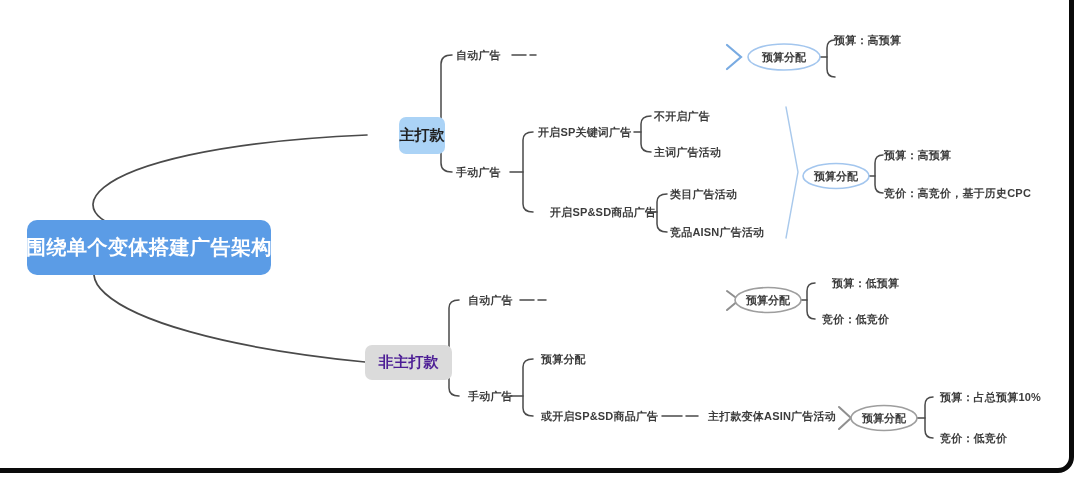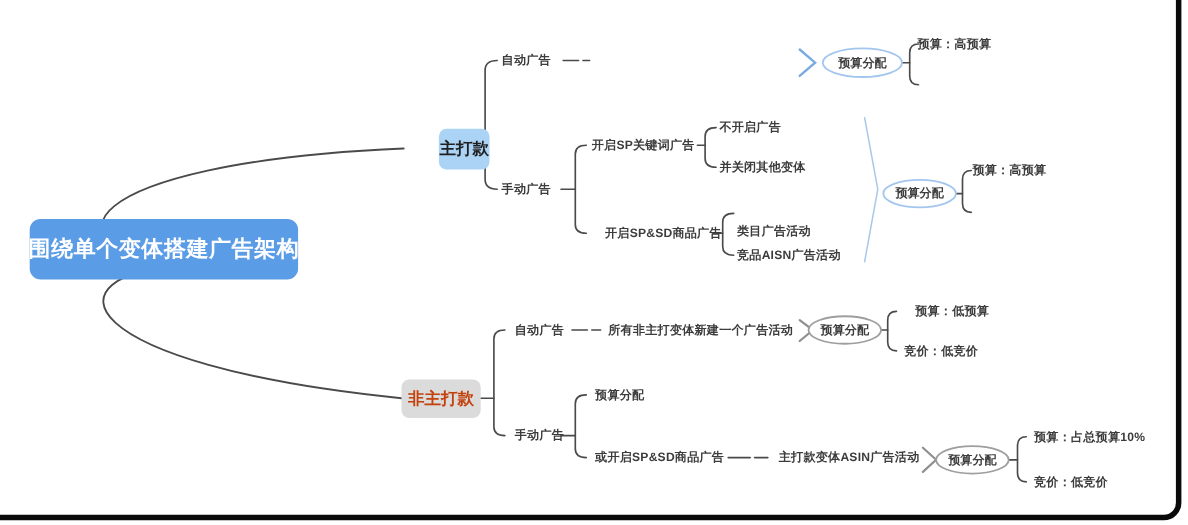--- a/index.html
+++ b/index.html
@@ -35,34 +35,34 @@
     font-weight:600;
     color:#3c3c3c;
   }
   .node{
     position:absolute;
     display:flex;align-items:center;justify-content:center;
     white-space:nowrap;
     box-sizing:border-box;
   }
   .node-root{
-    left:27px;top:199px;width:244px;height:55px;
+    left:27px;top:220px;width:244px;height:55px;
     background:#5b9ce6;border-radius:10px;
     color:#ffffff;font-size:20px;font-weight:700;
     letter-spacing:.5px;
   }
   .node-main{
     left:367px;top:117px;width:46px;height:37px;
     background:#abd3f6;border-radius:7px;
     color:#1f1f1f;font-size:15px;font-weight:700;margin-left:32px;
   }
   .node-secondary{
-    left:365px;top:345px;width:72px;height:35px;
+    left:365px;top:345px;width:87px;height:35px;
     background:#dbdbdb;border-radius:7px;
-    color:#c2410c;font-size:15px;font-weight:700;
+    color:#4c1d95;font-size:15px;font-weight:700;
   }
 </style>
 </head>
 <body>
 
 <div id="stage">
   <div class="canvas-frame"></div>
 
   <svg class="wires" width="1080" height="477" viewBox="0 0 1080 477">
 
@@ -128,29 +128,29 @@
   <div class="node node-main">主打款</div>
   <div class="node node-secondary">非主打款</div>
 
   <div class="lbl" style="left:456px;top:55px">自动广告</div>
   <div class="oval-lbl" style="left:784px;top:57px">预算分配</div>
   <div class="lbl" style="left:834px;top:40px">预算：高预算</div>
 
   <div class="lbl" style="left:456px;top:172px">手动广告</div>
   <div class="lbl" style="left:538px;top:132px">开启SP关键词广告</div>
   <div class="lbl" style="left:654px;top:116px">不开启广告</div>
-  <div class="lbl" style="left:654px;top:152px">并关闭其他变体</div>
+  <div class="lbl" style="left:654px;top:152px">主词广告活动</div>
   <div class="lbl" style="left:550px;top:212px">开启SP&amp;SD商品广告</div>
-  <div class="lbl" style="left:670px;top:210px">类目广告活动</div>
+  <div class="lbl" style="left:670px;top:194px">类目广告活动</div>
   <div class="lbl" style="left:670px;top:232px">竞品AISN广告活动</div>
   <div class="oval-lbl" style="left:836px;top:176px">预算分配</div>
   <div class="lbl" style="left:884px;top:155px">预算：高预算</div>
+  <div class="lbl" style="left:884px;top:193px">竞价：高竞价，基于历史CPC</div>
 
   <div class="lbl" style="left:468px;top:300px">自动广告</div>
-  <div class="lbl" style="left:553px;top:300px">所有非主打变体新建一个广告活动</div>
   <div class="oval-lbl" style="left:768px;top:300px">预算分配</div>
   <div class="lbl" style="left:832px;top:283px">预算：低预算</div>
   <div class="lbl" style="left:822px;top:319px">竞价：低竞价</div>
 
   <div class="lbl" style="left:468px;top:396px">手动广告</div>
   <div class="lbl" style="left:541px;top:359px">预算分配</div>
   <div class="lbl" style="left:541px;top:416px">或开启SP&amp;SD商品广告</div>
   <div class="lbl" style="left:708px;top:416px">主打款变体ASIN广告活动</div>
   <div class="oval-lbl" style="left:884px;top:418px">预算分配</div>
   <div class="lbl" style="left:940px;top:397px">预算：占总预算10%</div>

